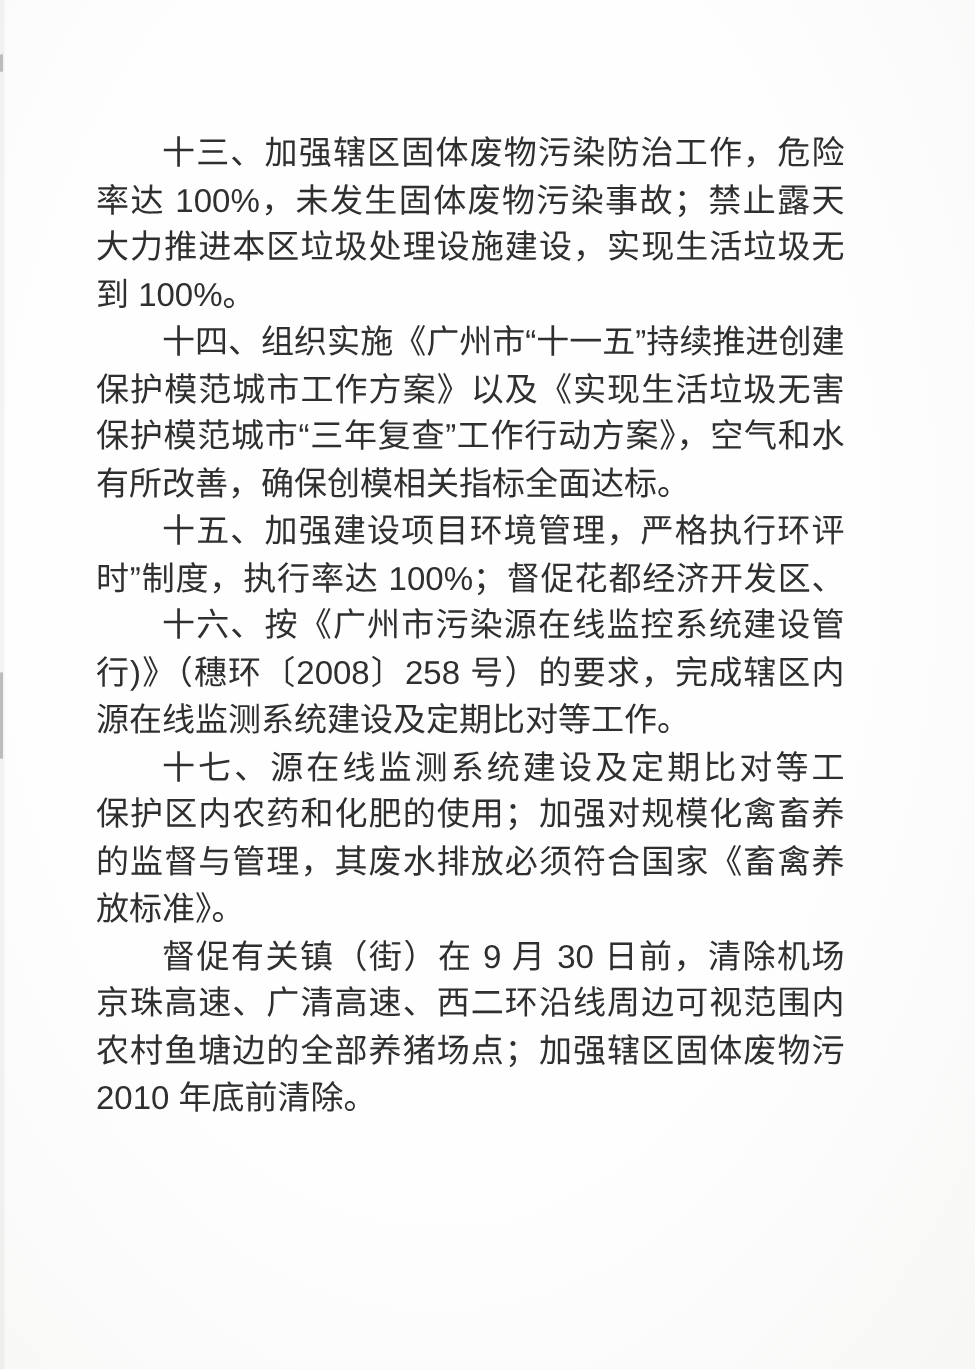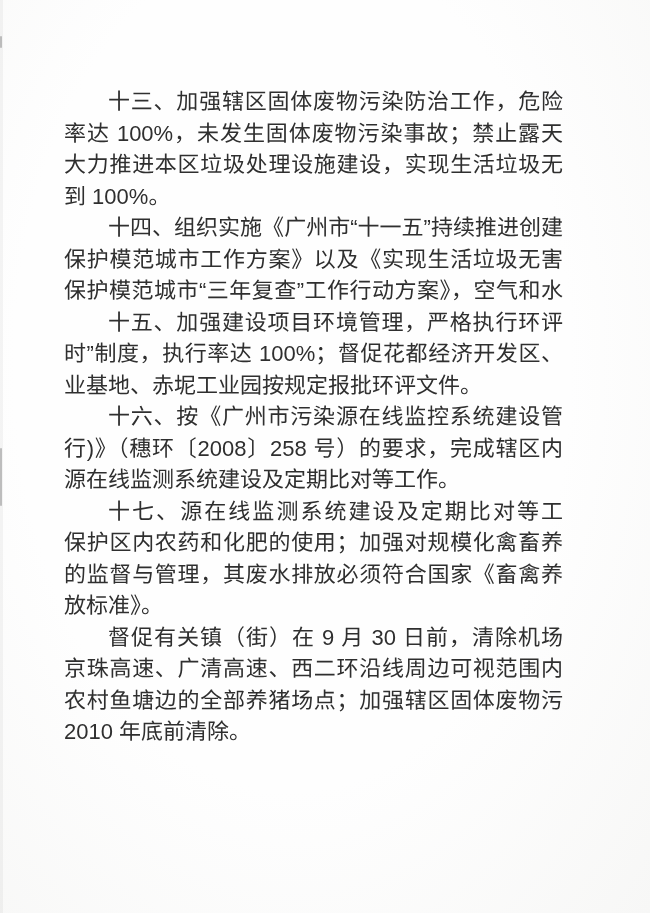--- a/index.html
+++ b/index.html
@@ -81,25 +81,25 @@
       <div class="para">
         <div class="line first">十三、加强辖区固体废物污染防治工作，危险废物处置利用</div>
         <div class="line">率达 100%，未发生固体废物污染事故；禁止露天焚烧农作物秸</div>
         <div class="line">大力推进本区垃圾处理设施建设，实现生活垃圾无害化处理率达</div>
         <div class="line end">到 100%。</div>
       </div>
       <div class="para">
         <div class="line first">十四、组织实施《广州市“十一五”持续推进创建国家环境</div>
         <div class="line">保护模范城市工作方案》以及《实现生活垃圾无害化处理率达</div>
         <div class="line">保护模范城市“三年复查”工作行动方案》，空气和水环境质量</div>
+        <div class="line end">有所改善，确保创模相关指标全面达标。</div>
       </div>
       <div class="para">
         <div class="line first">十五、加强建设项目环境管理，严格执行环评制度和“三同</div>
         <div class="line">时”制度，执行率达 100%；督促花都经济开发区、炭步纺织产</div>
-        <div class="line end">业基地、赤坭工业园按规定报批环评文件。</div>
       </div>
       <div class="para">
         <div class="line first">十六、按《广州市污染源在线监控系统建设管理工作方案(试</div>
         <div class="line">行)》（穗环〔2008〕258 号）的要求，完成辖区内省控重点污染</div>
         <div class="line end">源在线监测系统建设及定期比对等工作。</div>
       </div>
       <div class="para">
         <div class="line first">十七、源在线监测系统建设及定期比对等工作，严格控制水源</div>
         <div class="line">保护区内农药和化肥的使用；加强对规模化禽畜养殖场、屠宰场</div>
         <div class="line">的监督与管理，其废水排放必须符合国家《畜禽养殖业污染物排</div>

